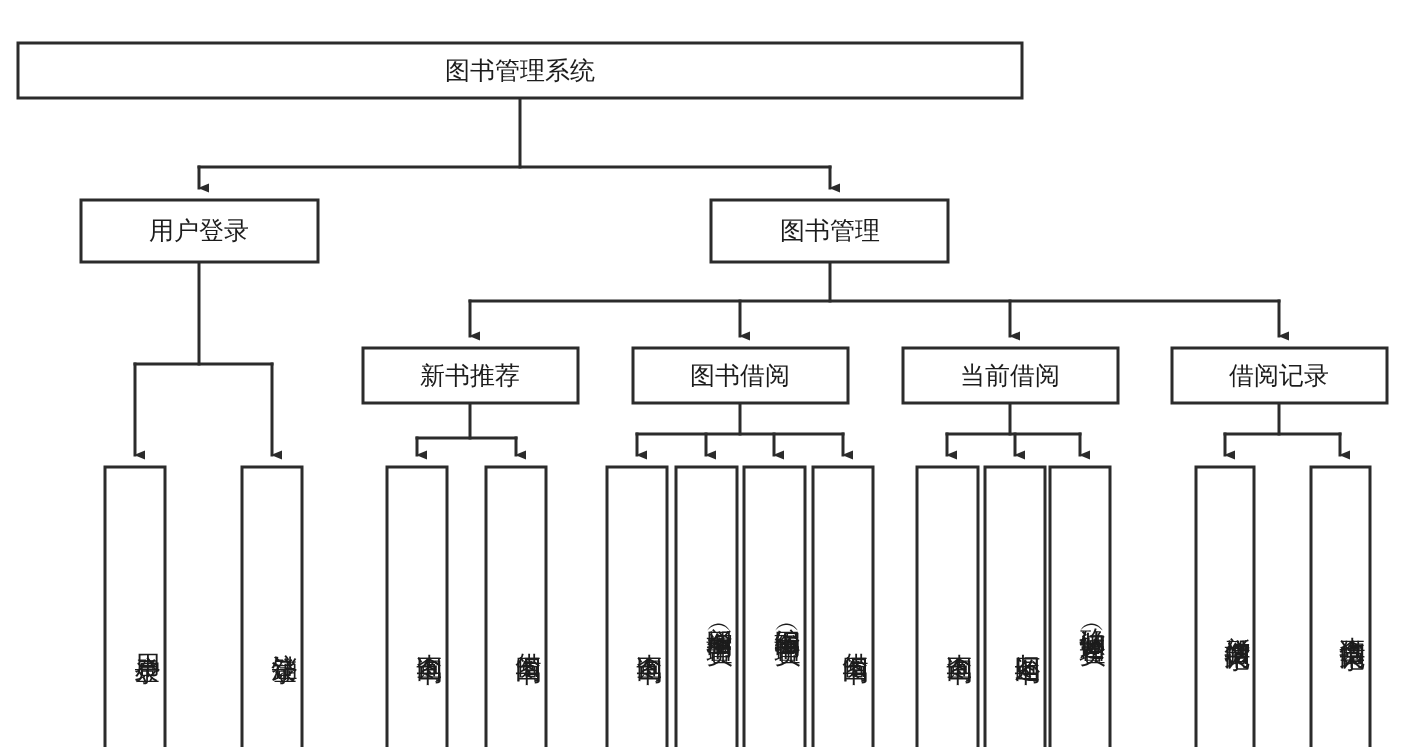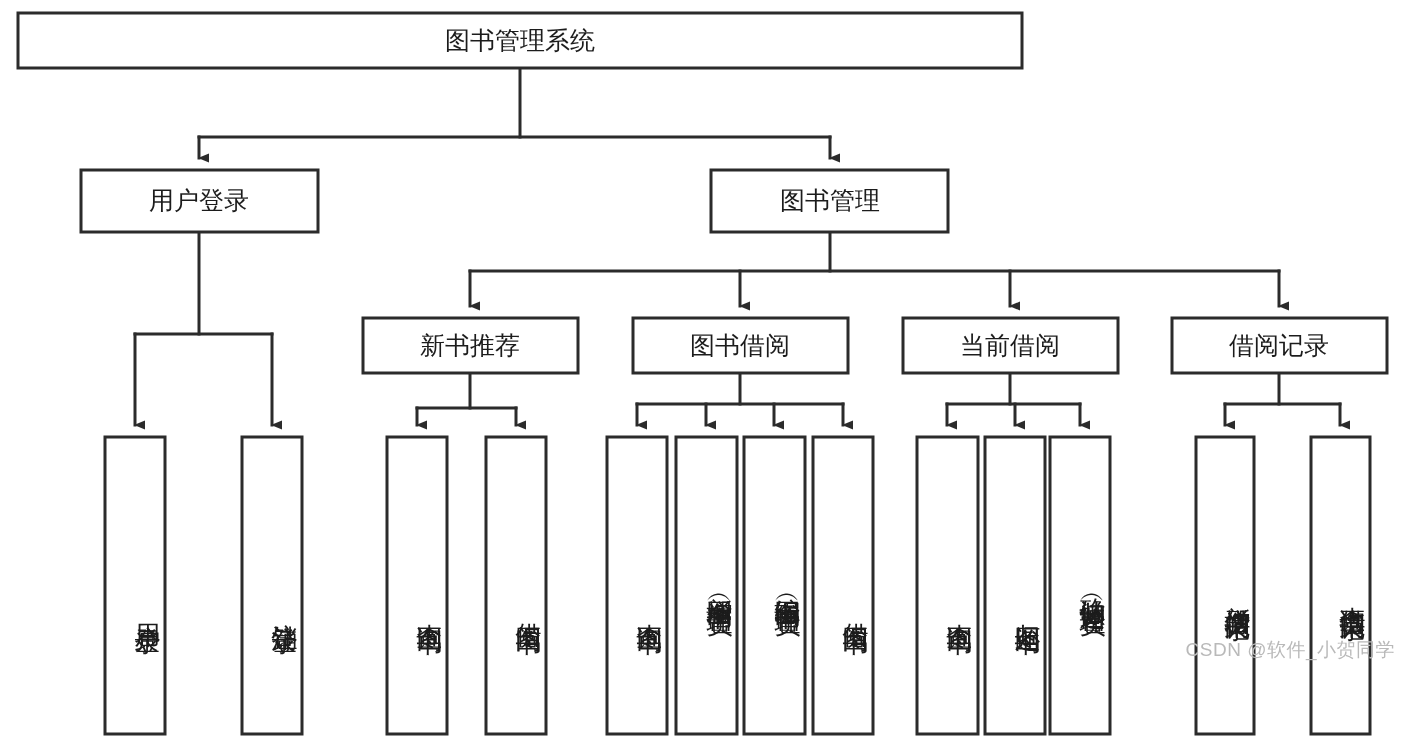--- a/index.html
+++ b/index.html
@@ -10,20 +10,21 @@
   body {
     width: 1405px;
     height: 747px;
     overflow: hidden;
     font-family: "Liberation Sans", "DejaVu Sans", sans-serif;
   }
   #diagram-root {
     position: relative;
     width: 1405px;
     height: 669px;
+    margin-top: 30px;
   }
   svg.diagram-canvas {
     position: absolute;
     top: 0;
     left: 0;
     width: 1405px;
     height: 747px;
     display: block;
   }
   .node-rect {
@@ -189,14 +190,13 @@
   <div class="node-label-v" style="left:610px; top:492px; width:54px; height:230px;">查询图书</div>
   <div class="node-label-v" style="left:680px; top:443px; width:54px; height:285px;">新增图书（管理员）</div>
   <div class="node-label-v" style="left:748px; top:443px; width:54px; height:285px;">编辑图书（管理员）</div>
   <div class="node-label-v" style="left:816px; top:492px; width:54px; height:230px;">借阅图书</div>
   <div class="node-label-v" style="left:920px; top:492px; width:54px; height:230px;">查询图书</div>
   <div class="node-label-v" style="left:988px; top:492px; width:54px; height:230px;">归还图书</div>
   <div class="node-label-v" style="left:1053px; top:443px; width:54px; height:285px;">确认归还（管理员）</div>
   <div class="node-label-v" style="left:1198px; top:462px; width:54px; height:260px;">新增借阅记录</div>
   <div class="node-label-v" style="left:1313px; top:462px; width:54px; height:260px;">查询借阅记录</div>
 
-  <div class="watermark">CSDN @软件_小贺同学</div>
 </div>
 
 </body></html>

